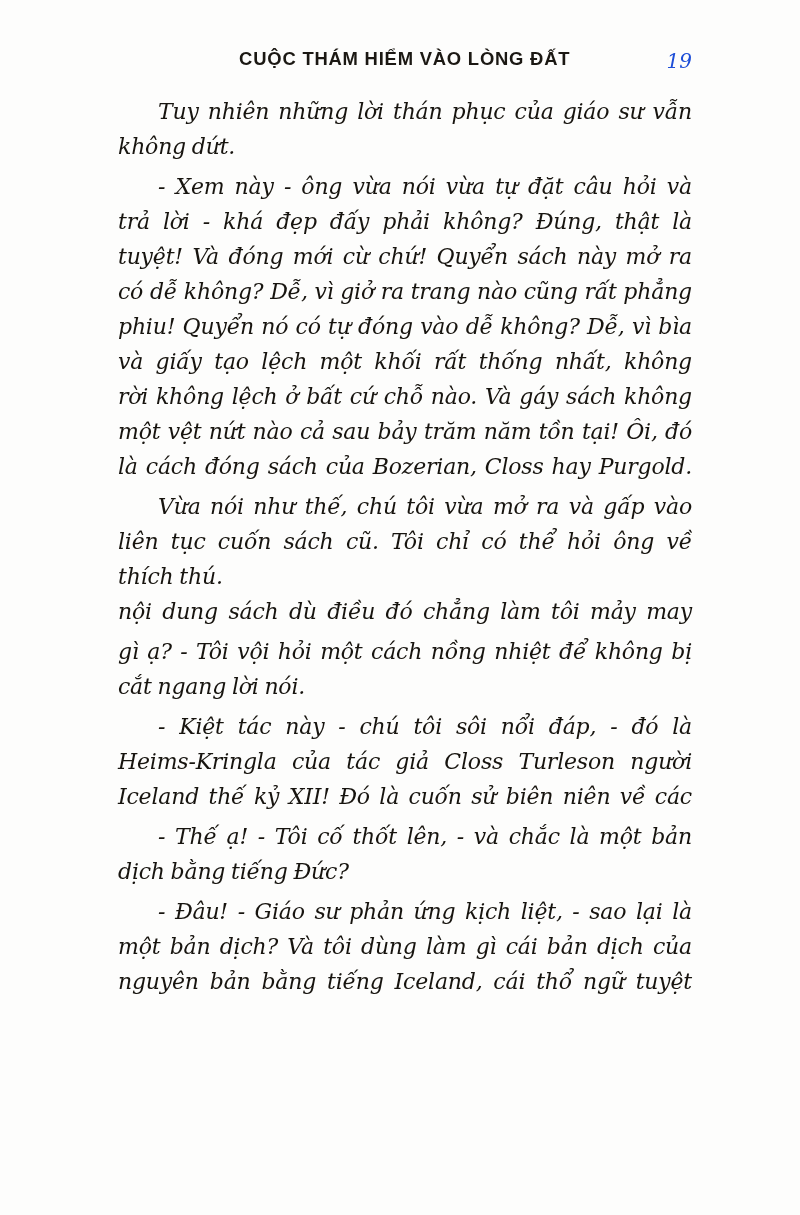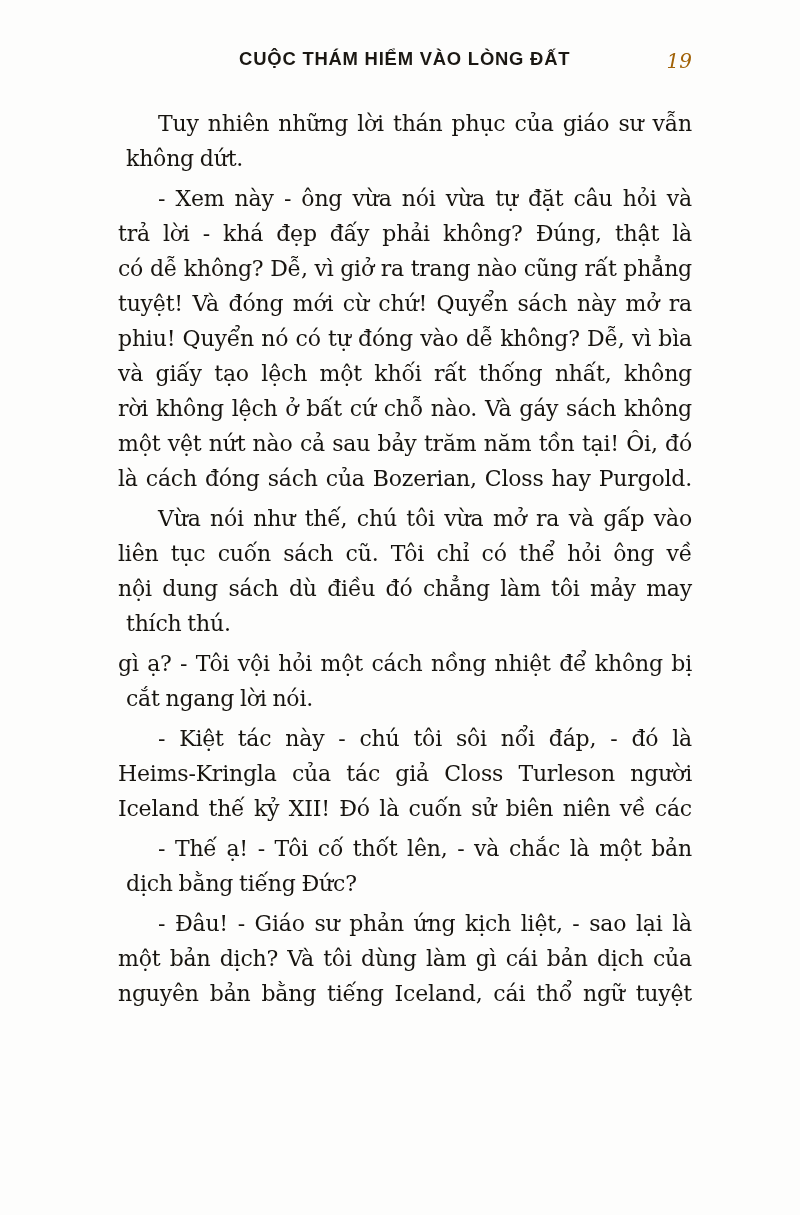--- a/index.html
+++ b/index.html
@@ -32,79 +32,79 @@
     display: inline-block;
     transform: scaleX(0.97);
   }
   .running-header .page-number {
     position: absolute;
     right: 0;
     top: 1px;
     font-family: "DejaVu Serif", serif;
     font-style: italic;
     font-size: 20px;
-    color: #a16207;
+    color: #1d4ed8;
   }
   .content {
     position: absolute;
-    top: 106px;
+    top: 94px;
     left: 118px;
     width: 574px;
+    font-style: italic;
   }
   .paragraph { margin: 0; }
   .paragraph + .paragraph { margin-top: 5px; }
   .line {
     height: 35px;
     line-height: 35px;
     font-size: 22px;
     letter-spacing: -0.2px;
     word-spacing: -1px;
     white-space: nowrap;
     text-align: justify;
     text-align-last: justify;
   }
   
   .line.stretch { white-space: normal; }
   .line.no-stretch {
     text-align: right;
     text-align-last: left;
     white-space: nowrap;
-    margin-left: 8px;
   }
   .line.first { text-indent: 40px; }
 </style>
 </head>
 <body>
 
 <div class="page">
   <div class="running-header">
     <span class="title">CUỘC THÁM HIỂM VÀO LÒNG ĐẤT</span>
     <span class="page-number">19</span>
   </div>
   <div class="content" id="content">
       <div class="paragraph">
         <div class="line stretch first">Tuy nhiên những lời thán phục của giáo sư vẫn</div>
         <div class="line no-stretch">không dứt.</div>
       </div>
       <div class="paragraph">
         <div class="line stretch first">- Xem này - ông vừa nói vừa tự đặt câu hỏi và</div>
         <div class="line stretch">trả lời - khá đẹp đấy phải không? Đúng, thật là</div>
+        <div class="line stretch">tuyệt! Và đóng mới cừ chứ! Quyển sách này mở ra</div>
         <div class="line stretch">có dễ không? Dễ, vì giở ra trang nào cũng rất phẳng</div>
-        <div class="line stretch">tuyệt! Và đóng mới cừ chứ! Quyển sách này mở ra</div>
         <div class="line stretch">phiu! Quyển nó có tự đóng vào dễ không? Dễ, vì bìa</div>
         <div class="line stretch">và giấy tạo lệch một khối rất thống nhất, không</div>
         <div class="line stretch">rời không lệch ở bất cứ chỗ nào. Và gáy sách không</div>
         <div class="line stretch">một vệt nứt nào cả sau bảy trăm năm tồn tại! Ôi, đó</div>
         <div class="line stretch">là cách đóng sách của Bozerian, Closs hay Purgold.</div>
       </div>
       <div class="paragraph">
         <div class="line stretch first">Vừa nói như thế, chú tôi vừa mở ra và gấp vào</div>
         <div class="line stretch">liên tục cuốn sách cũ. Tôi chỉ có thể hỏi ông về</div>
+        <div class="line no-stretch">thích thú.</div>
         <div class="line stretch">nội dung sách dù điều đó chẳng làm tôi mảy may</div>
-        <div class="line no-stretch">thích thú.</div>
       </div>
       <div class="paragraph">
         <div class="line stretch">gì ạ? - Tôi vội hỏi một cách nồng nhiệt để không bị</div>
         <div class="line no-stretch">cắt ngang lời nói.</div>
       </div>
       <div class="paragraph">
         <div class="line stretch first">- Kiệt tác này - chú tôi sôi nổi đáp, - đó là</div>
         <div class="line stretch">Heims-Kringla của tác giả Closs Turleson người</div>
         <div class="line stretch">Iceland thế kỷ XII! Đó là cuốn sử biên niên về các</div>
       </div>

